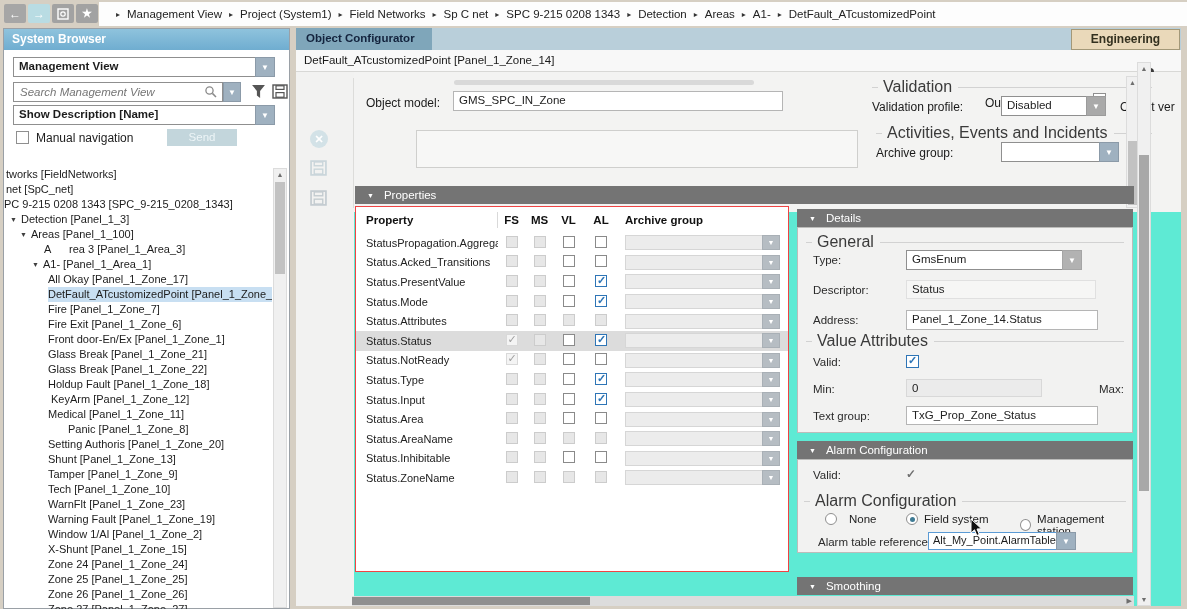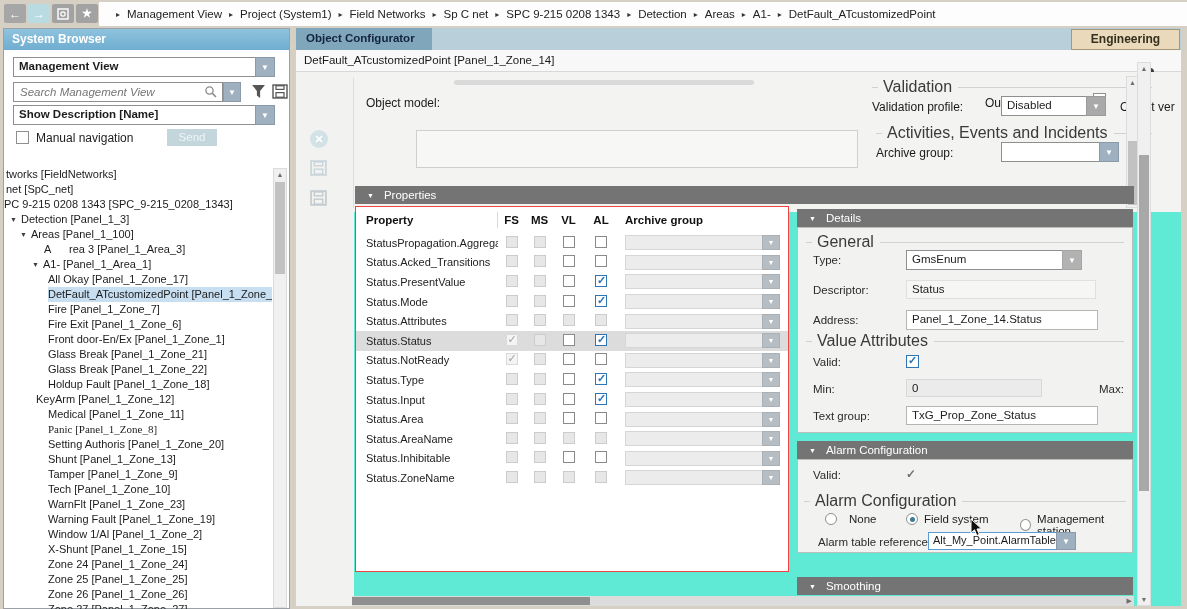--- a/index.html
+++ b/index.html
@@ -24,21 +24,21 @@
   .dd .dd-val.normal{font-weight:normal;}
   .dd .dd-btn{width:20px;background:#9fb1c0;color:#fff;font-size:8px;display:flex;align-items:center;
               justify-content:center;border:1px solid #8b9aa8;}
   .search-box{position:absolute;left:9px;top:53px;width:210px;height:20px;border:1px solid #8f8f8f;background:#fff;
               display:flex;align-items:center;padding:0 4px;}
   .search-box input{border:none;outline:none;flex:1;font-size:11.5px;font-style:italic;color:#9a9a9a;
                     font-family:"Liberation Sans",sans-serif;background:transparent;}
   .sb-ddbtn{position:absolute;left:219px;top:53px;width:18px;height:20px;background:#9fb1c0;border:1px solid #8b9aa8;
             color:#fff;font-size:8px;display:flex;align-items:center;justify-content:center;}
   .chk{width:13px;height:13px;border:1px solid #8f8f8f;background:#fff;display:inline-block;}
-  .send-btn{position:absolute;left:163px;top:100px;width:50px;height:17px;background:#c3d6dc;color:#edf5f7;
+  .send-btn{position:absolute;left:163px;top:100px;width:70px;height:17px;background:#c3d6dc;color:#edf5f7;
             font-size:11.5px;text-align:center;line-height:16px;}
   .tree{position:absolute;left:0px;top:138px;width:268px;height:442px;overflow:hidden;font-size:11px;color:#1c1c1c;}
   .tree-row{display:flex;height:15px;line-height:15px;align-items:center;}
   .tree-exp{font-size:7px;color:#3f3f3f;margin-right:4px;}
   .tlabel{white-space:pre;}
   .tree-row.selected .tlabel{background:#c8dff2;flex:1;}
   .vscroll{position:absolute;background:#f0f0f0;border:1px solid #dcdcdc;}
   .vthumb{position:absolute;left:1px;background:#c2c2c2;}
   .sarrow{position:absolute;left:0;width:100%;text-align:center;color:#6e6e6e;font-size:7px;}
   
@@ -220,27 +220,27 @@
         </div>
         <div class="tree-row" style="padding-left: 44px;">
           <span class="tlabel">Glass Break [Panel_1_Zone_21]</span>
         </div>
         <div class="tree-row" style="padding-left: 44px;">
           <span class="tlabel">Glass Break [Panel_1_Zone_22]</span>
         </div>
         <div class="tree-row" style="padding-left: 44px;">
           <span class="tlabel">Holdup Fault [Panel_1_Zone_18]</span>
         </div>
-        <div class="tree-row" style="padding-left: 32px;">
+        <div class="tree-row" style="padding-left: 47px;">
           <span class="tlabel">KeyArm [Panel_1_Zone_12]</span>
         </div>
         <div class="tree-row" style="padding-left: 44px;">
           <span class="tlabel">Medical [Panel_1_Zone_11]</span>
         </div>
-        <div class="tree-row" style="padding-left: 44px; font-family: Liberation Serif, serif;">
+        <div class="tree-row" style="padding-left: 64px;">
           <span class="tlabel">Panic [Panel_1_Zone_8]</span>
         </div>
         <div class="tree-row" style="padding-left: 44px;">
           <span class="tlabel">Setting Authoris [Panel_1_Zone_20]</span>
         </div>
         <div class="tree-row" style="padding-left: 44px;">
           <span class="tlabel">Shunt [Panel_1_Zone_13]</span>
         </div>
         <div class="tree-row" style="padding-left: 44px;">
           <span class="tlabel">Tamper [Panel_1_Zone_9]</span>
@@ -303,20 +303,21 @@
           <rect x="4" y="1.8" width="8" height="3.6" fill="none" stroke="#c3cbd0" stroke-width="1.3"></rect>
           <rect x="4" y="8.6" width="8" height="4.6" fill="none" stroke="#c3cbd0" stroke-width="1.3"></rect>
         </svg>
     </div>
     <div class="gdivider"></div>
 
     <div class="formarea">
       <div style="position:absolute;left:100px;top:8px;width:300px;height:5px;background:#d9d9d9;border-radius:3px;"></div>
       <div class="fieldbox"></div>
       <div class="flabel" style="left:12px;top:24px;">Object model:</div>
+      <div class="finput" style="left:99px;top:19px;width:330px;height:20px;">GMS_SPC_IN_Zone</div>
       <div class="flabel" style="left:631px;top:24px;">Out of scan:</div>
       <span class="chk" style="position:absolute;left:739px;top:21px;"></span>
 
       <div class="legend-row" style="left:16px;top:6px;width:280px;left:518px;">
           <span>Validation</span>
         </div>
       <div class="flabel" style="left:518px;top:28px;">Validation profile:</div>
       <div class="dd" style="left:647px;top:24px;width:105px;">
         <div class="dd-val normal">Disabled</div>
         <div class="dd-btn" style="background:#a9a9a9;border-color:#9b9b9b;">▼</div>

